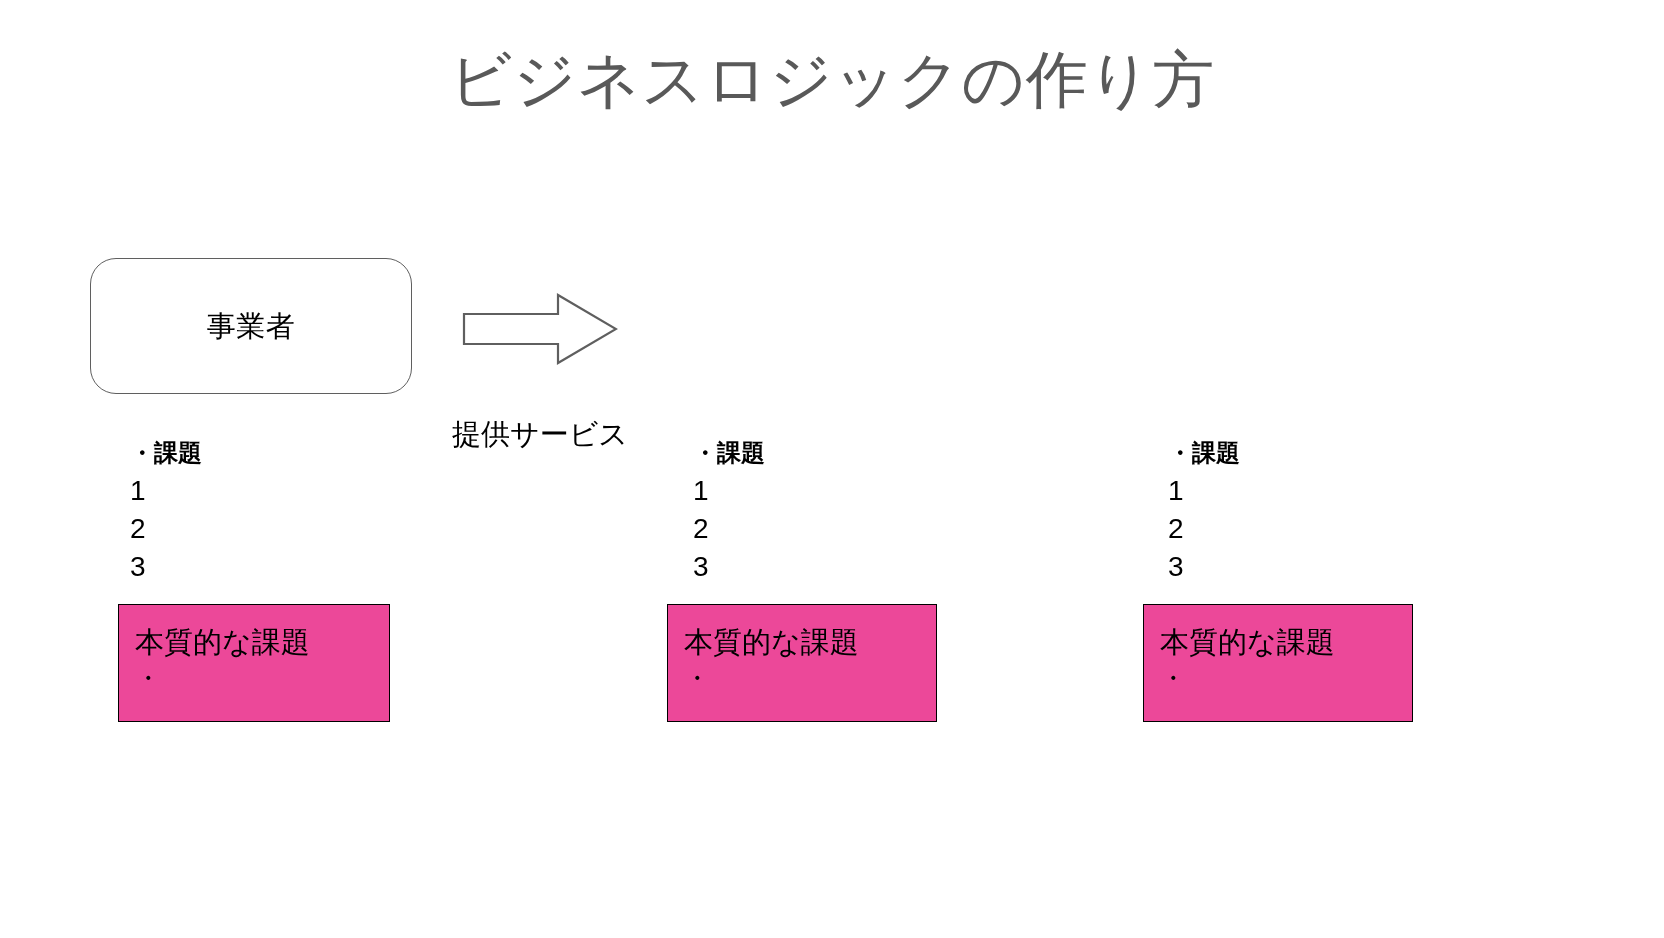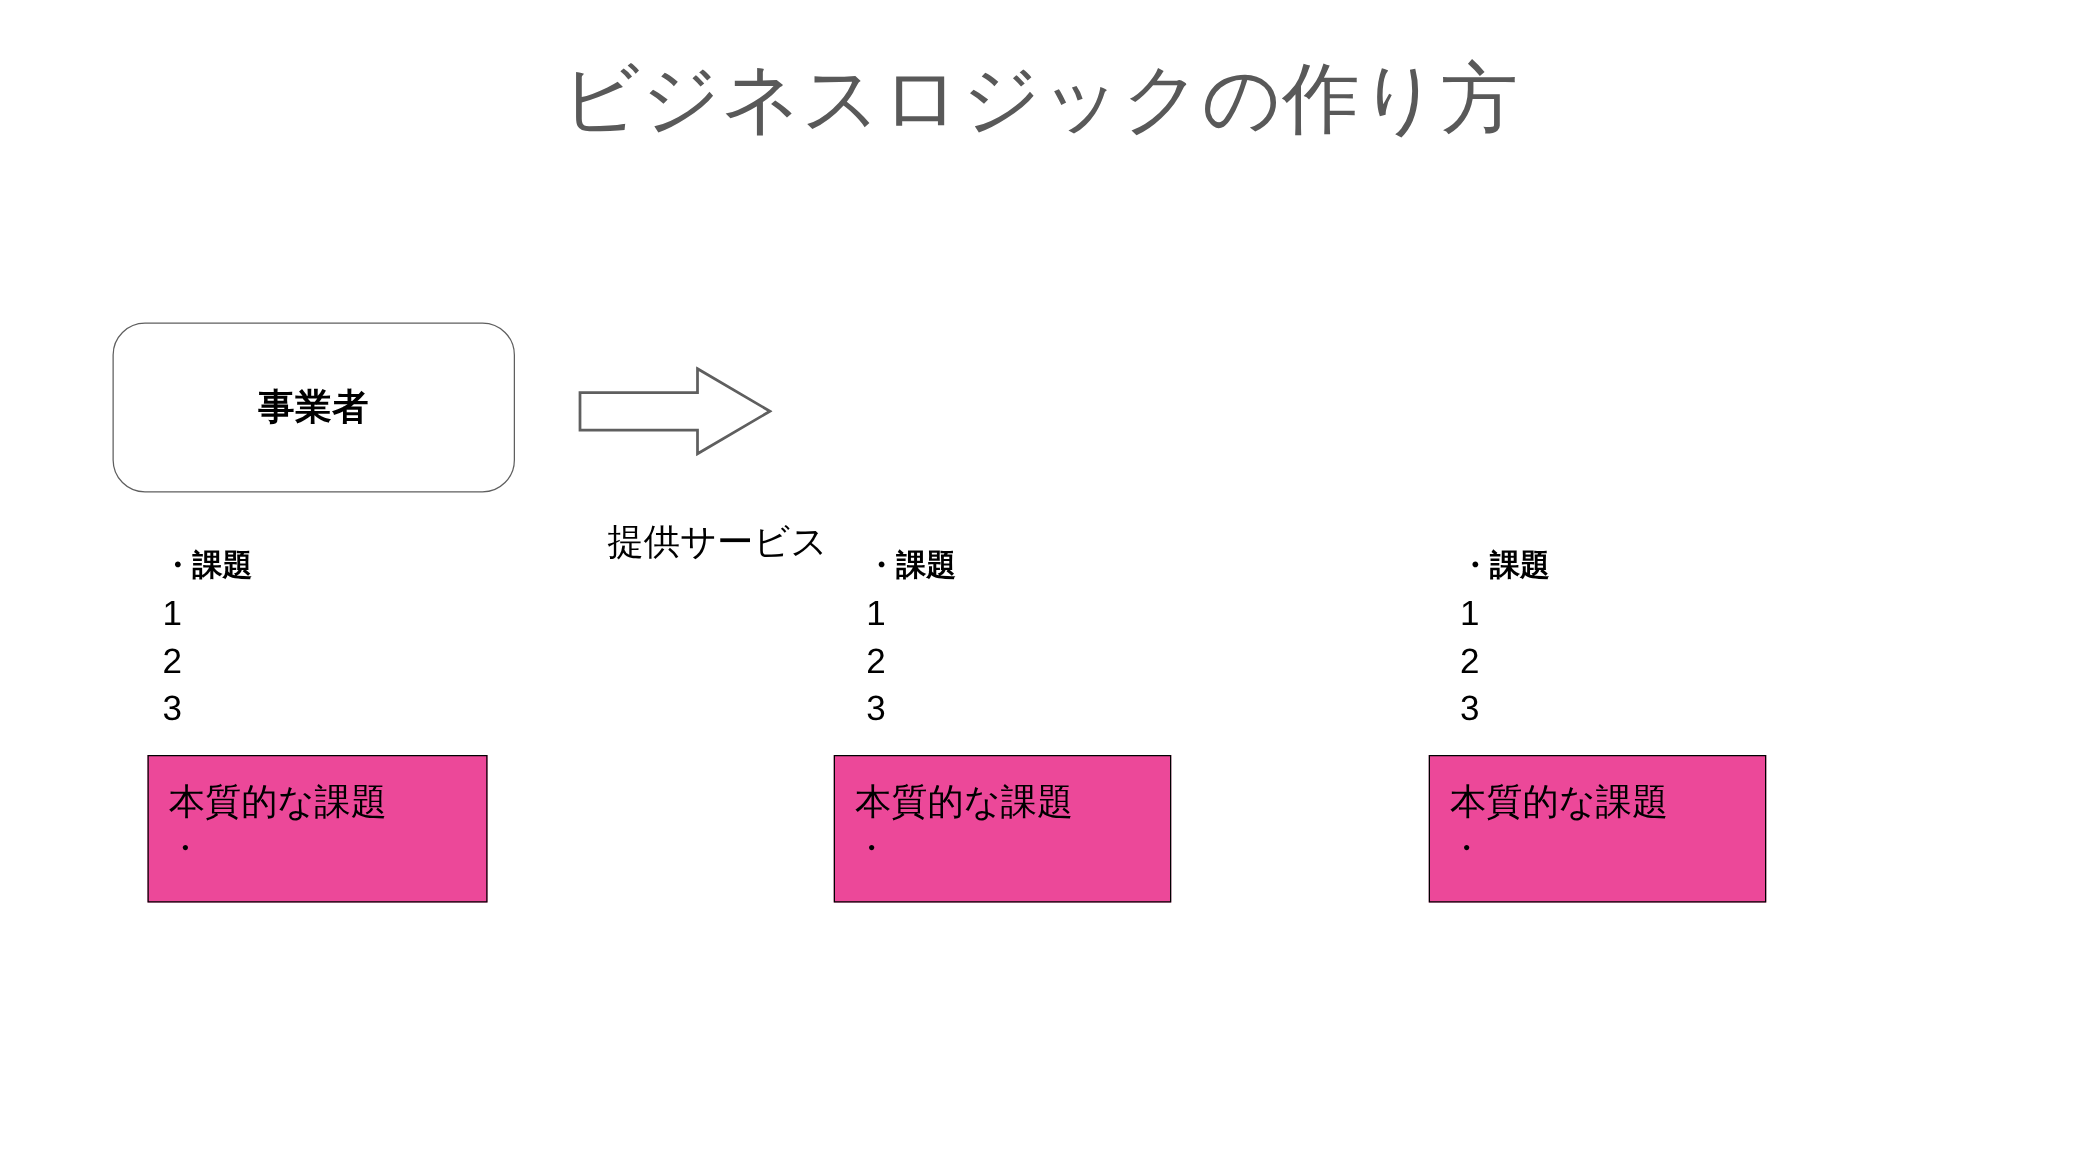--- a/index.html
+++ b/index.html
@@ -53,21 +53,21 @@
     top: 258px;
     height: 136px;
     border: 1.6px solid #5f5f5f;
     border-radius: 26px;
     background: #ffffff;
     box-sizing: border-box;
     display: flex;
     align-items: center;
     justify-content: center;
   }
-  .col-0 .actor-box { left: 12px;  width: 322px; font-weight: bold; }
+  .col-0 .actor-box { left: 12px;  width: 322px; }
   .col-1 .actor-box { left: 10px;  width: 314px; }
   .col-2 .actor-box { left: 9px;   width: 316px; }
 
   .actor-label {
     font-size: 29px;
     color: #000000;
     line-height: 1;
     letter-spacing: 0.02em;
   }
 
@@ -120,24 +120,24 @@
     position: absolute;
     left: 462px;
     top: 293px;
     width: 156px;
     height: 72px;
   }
   .arrow-wrap svg { display: block; }
 
   .arrow-label {
     position: absolute;
-    left: 442px;
+    left: 430px;
     top: 420px;
     width: 220px;
-    text-align: right;
+    text-align: center;
     font-size: 29px;
     line-height: 1;
     white-space: nowrap;
   }
 </style>
 </head>
 <body>
 
 <div class="slide">
 

